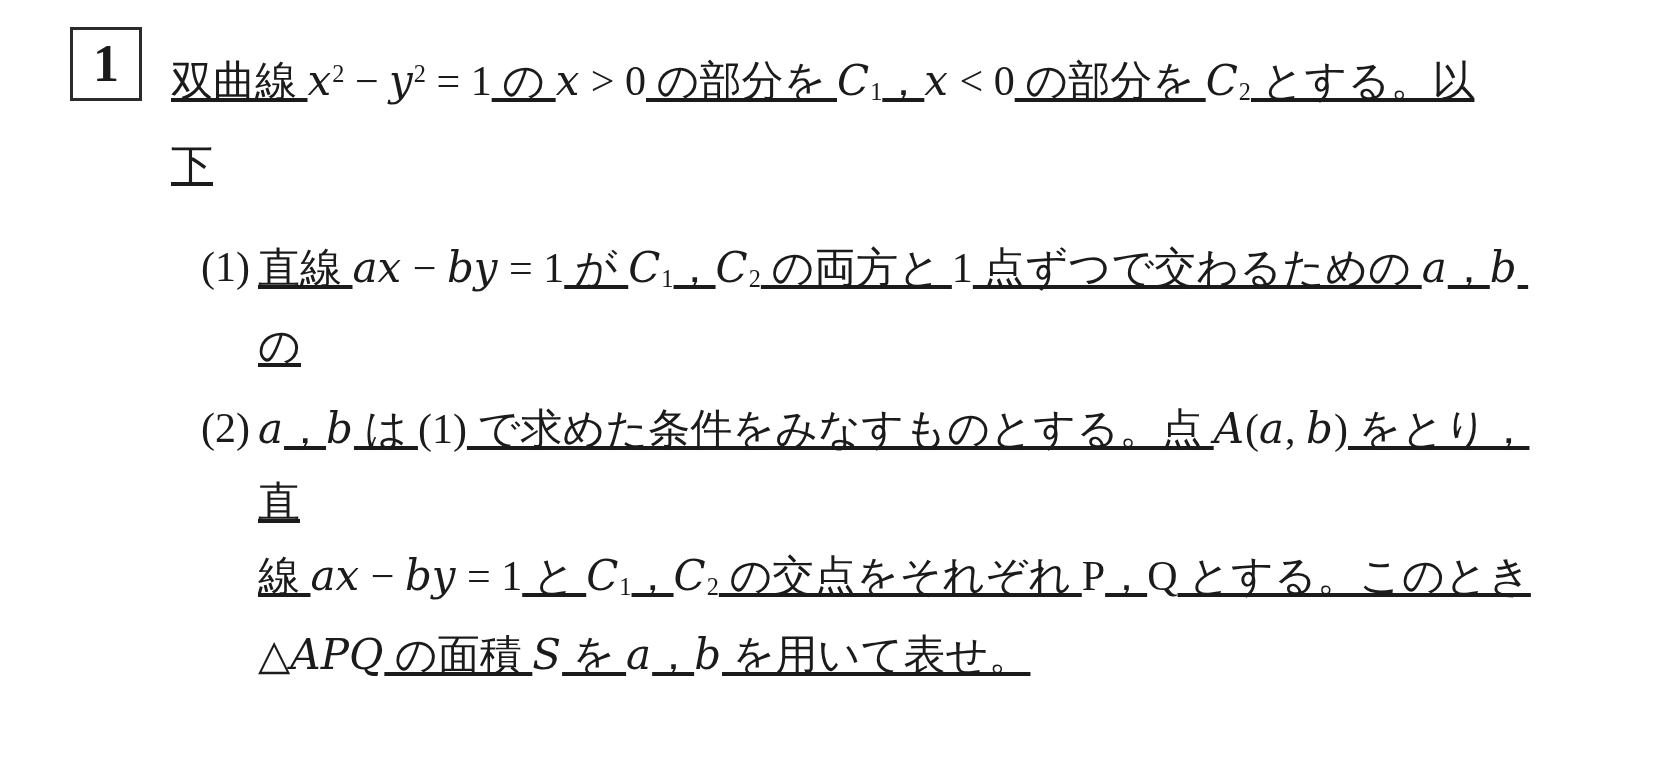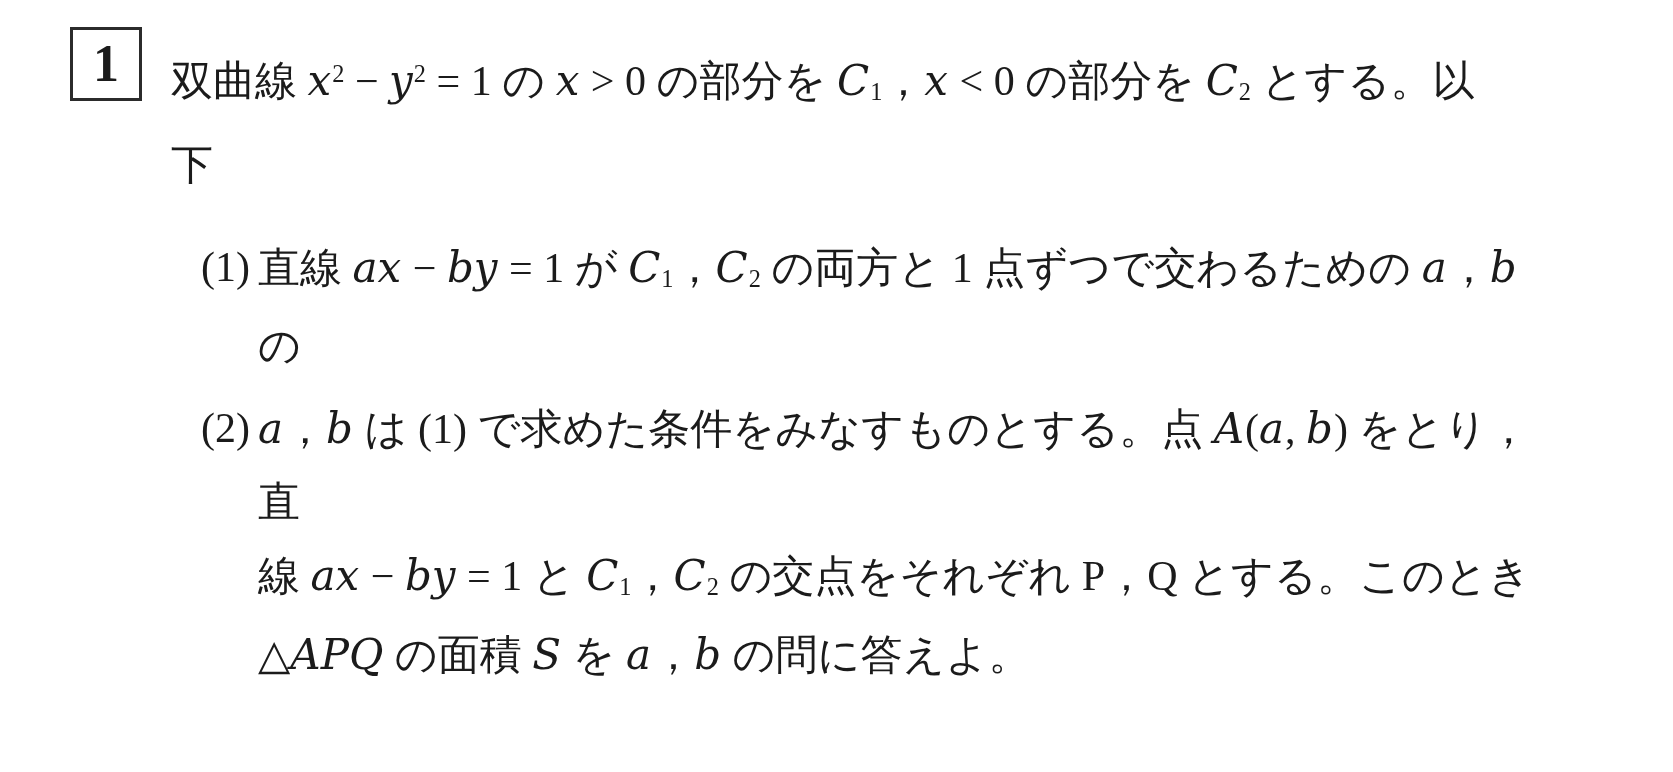--- a/index.html
+++ b/index.html
@@ -53,21 +53,21 @@
     margin-bottom: 9px;
   }
   .item .marker {
     position: absolute;
     left: -57px;
     top: 0;
   }
   .line {
     white-space: pre-wrap;
   }
-  .run-jp { font-style: normal; }
+  .run-jp { font-style: normal; text-decoration: underline; }
   .run-rm { font-style: normal; }
   .run-it {
     font-style: italic;
     font-family: "DejaVu Serif", "Liberation Serif", serif;
     padding-right: 1px;
   }
   .run-sup {
     font-size: 58%;
     position: relative;
     top: -0.52em;
@@ -93,17 +93,17 @@
 
   <div class="items" id="items">
       <div class="item">
         <span class="marker">(1)</span>
         <div class="line"><span class="run-jp">直線 </span><span class="run-it">ax</span><span class="run-rm"> − </span><span class="run-it">by</span><span class="run-rm"> = 1</span><span class="run-jp"> が </span><span class="run-it">C</span><span class="run-sub">1</span><span class="run-jp">，</span><span class="run-it">C</span><span class="run-sub">2</span><span class="run-jp"> の両方と </span><span class="run-rm">1</span><span class="run-jp"> 点ずつで交わるための </span><span class="run-it">a</span><span class="run-jp">，</span><span class="run-it">b</span><span class="run-jp"> の</span></div>
       </div>
       <div class="item">
         <span class="marker">(2)</span>
         <div class="line"><span class="run-it">a</span><span class="run-jp">，</span><span class="run-it">b</span><span class="run-jp"> は </span><span class="run-rm">(1)</span><span class="run-jp"> で求めた条件をみなすものとする。点 </span><span class="run-it">A</span><span class="run-rm">(</span><span class="run-it">a</span><span class="run-rm">, </span><span class="run-it">b</span><span class="run-rm">)</span><span class="run-jp"> をとり，直</span></div>
         <div class="line"><span class="run-jp">線 </span><span class="run-it">ax</span><span class="run-rm"> − </span><span class="run-it">by</span><span class="run-rm"> = 1</span><span class="run-jp"> と </span><span class="run-it">C</span><span class="run-sub">1</span><span class="run-jp">，</span><span class="run-it">C</span><span class="run-sub">2</span><span class="run-jp"> の交点をそれぞれ </span><span class="run-rm">P</span><span class="run-jp">，</span><span class="run-rm">Q</span><span class="run-jp"> とする。このとき</span></div>
-        <div class="line"><span class="run-rm">△</span><span class="run-it">APQ</span><span class="run-jp"> の面積 </span><span class="run-it">S</span><span class="run-jp"> を </span><span class="run-it">a</span><span class="run-jp">，</span><span class="run-it">b</span><span class="run-jp"> の問に答えよ。</span></div>
+        <div class="line"><span class="run-rm">△</span><span class="run-it">APQ</span><span class="run-jp"> の面積 </span><span class="run-it">S</span><span class="run-jp"> を </span><span class="run-it">a</span><span class="run-jp">，</span><span class="run-it">b</span><span class="run-jp"> を用いて表せ。</span></div>
       </div>
     </div>
 
 </div>
 
 </body></html>

